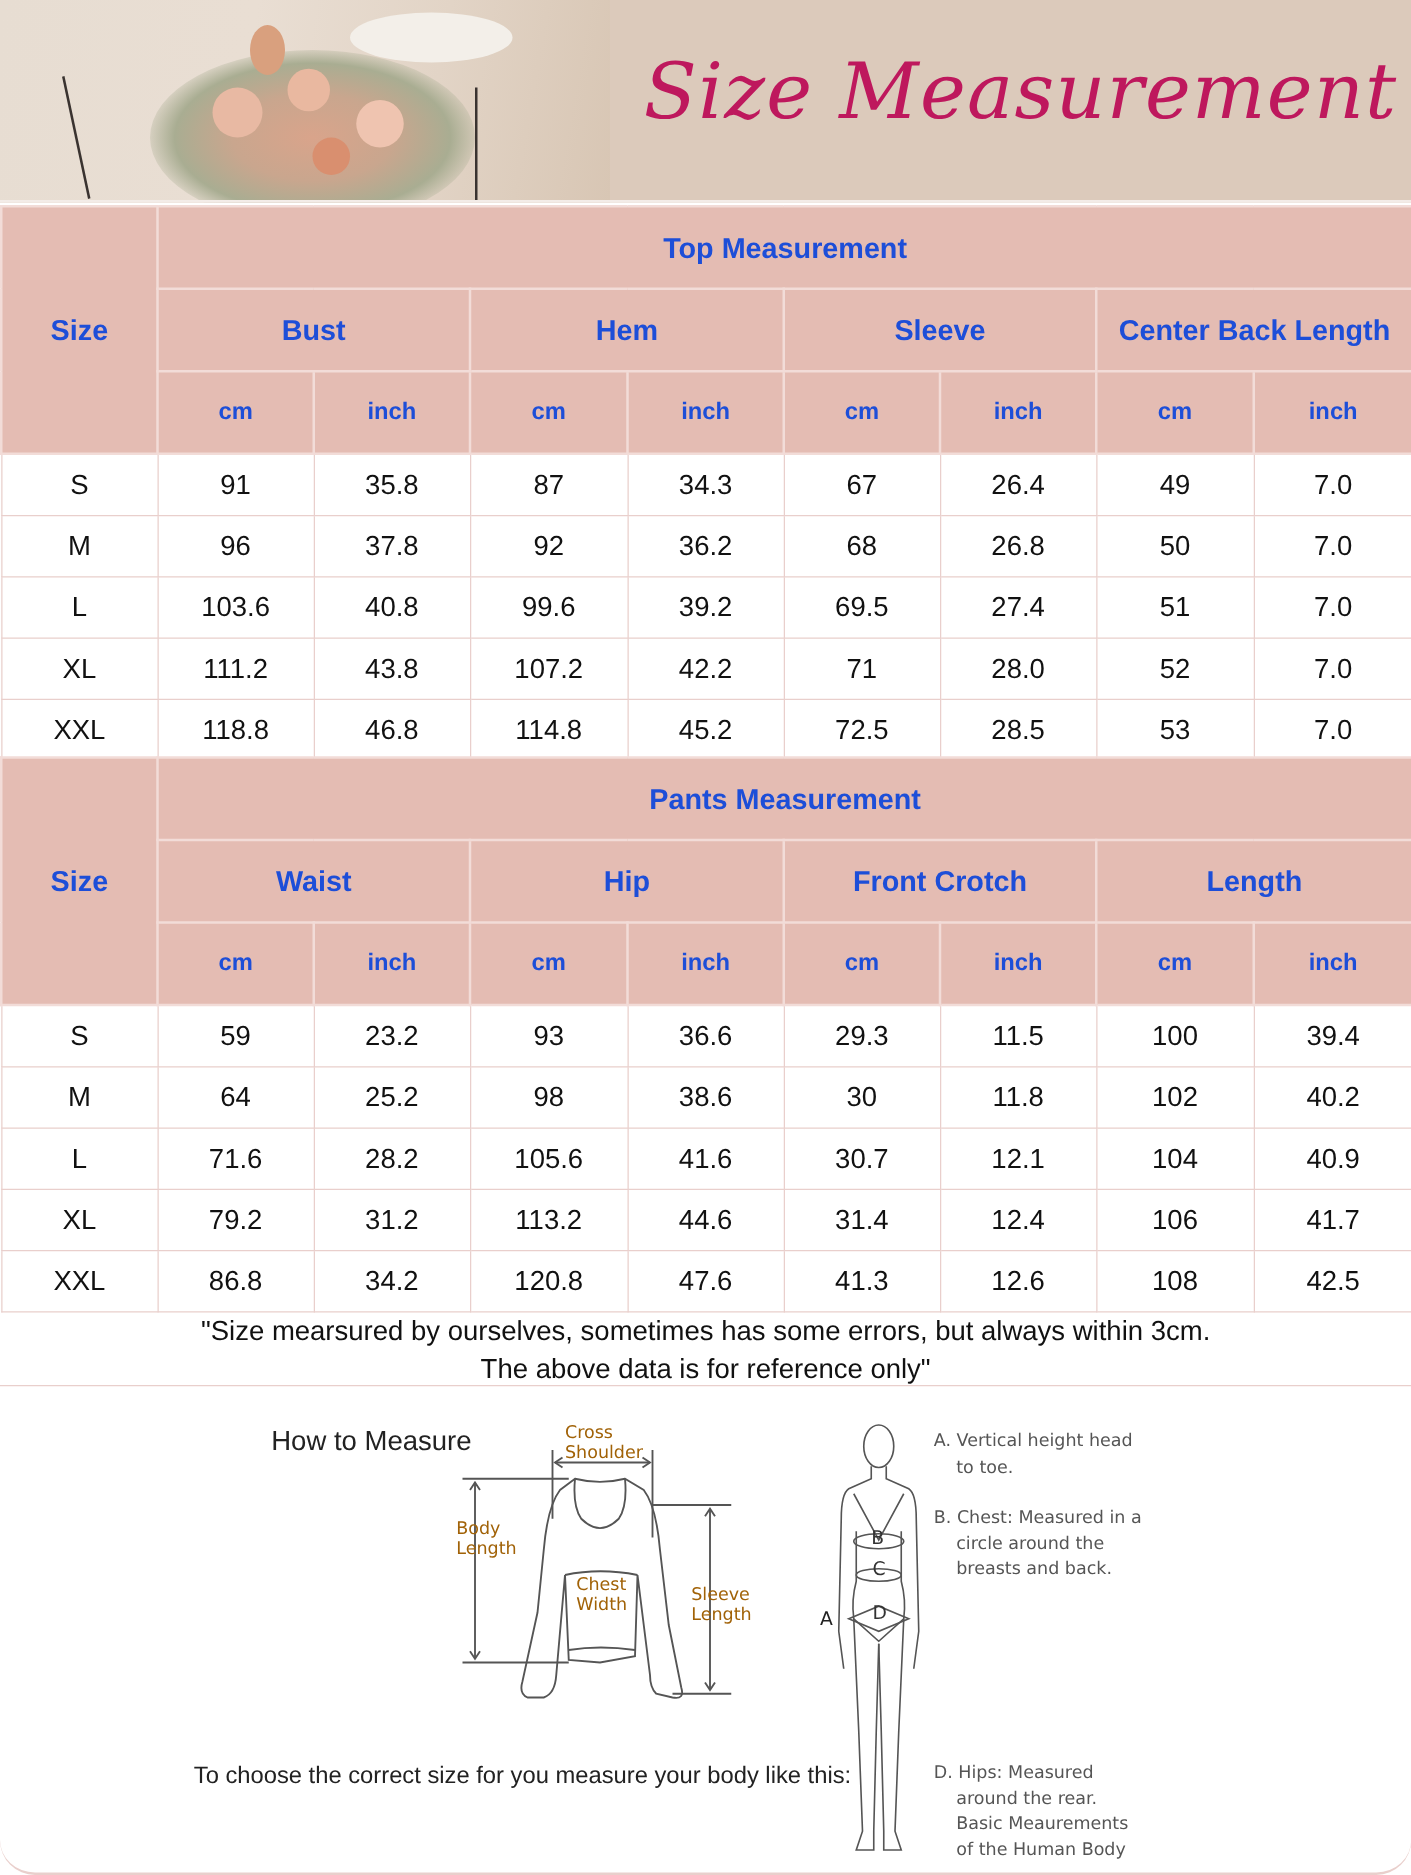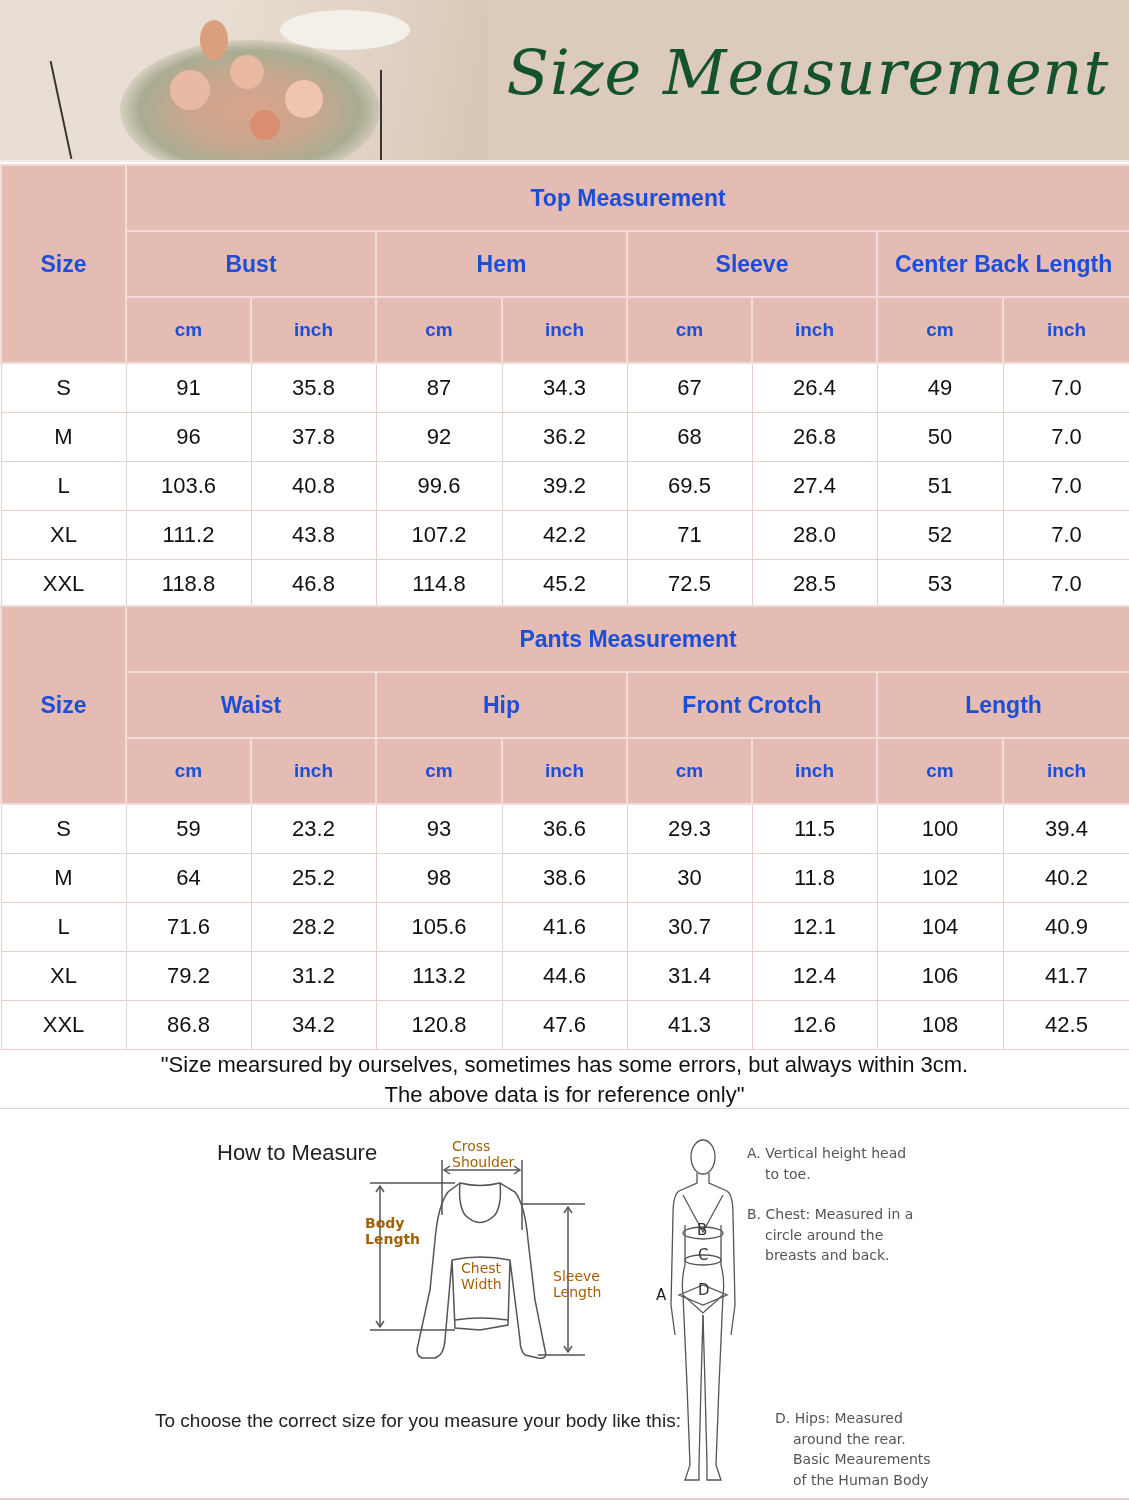--- a/index.html
+++ b/index.html
@@ -3,35 +3,35 @@
 <meta charset="utf-8">
 <style>
   * { box-sizing: border-box; margin: 0; padding: 0; }
   html, body { width: 1129px; height: 1500px; background: #ffffff; overflow: hidden; }
   body { font-family: "Liberation Sans", sans-serif; color: #111; position: relative; }
 
   .banner { position: absolute; left: 0; top: 0; width: 1129px; height: 162px; background: #dccabb; overflow: hidden; }
   .banner-photo { position: absolute; left: 0; top: 0; width: 488px; height: 162px;
     background: linear-gradient(100deg, #e7ddd2 0%, #e9ded3 40%, #e2d4c6 70%, #d8c6b4 100%); overflow: hidden; }
   .banner-photo .blob { position: absolute; border-radius: 50%; }
-  .banner-title { position: absolute; left: 498px; top: 36px; width: 620px; text-align: center;
-    font-family: "DejaVu Serif", serif; font-style: italic; font-size: 62px; color: #14532d; letter-spacing: 1px; }
+  .banner-title { position: absolute; left: 498px; top: 36px; width: 620px; text-align: right;
+    font-family: "DejaVu Serif", serif; font-style: italic; font-size: 62px; color: #be185d; letter-spacing: 1px; }
   .banner-line { position: absolute; left: 0; top: 160px; width: 1129px; height: 4px; background: #f3ece8; }
 
   table.sz { position: absolute; left: 0; border-collapse: collapse; table-layout: fixed; width: 1129px; }
   table.sz td { border: 1px solid #e9cfcc; text-align: center; vertical-align: middle; }
   table.sz .hd { background: #e4bcb3; color: #1d4ed8; font-weight: bold; font-size: 23px; border-color: #f2dcd8; border-width: 2px; }
   table.sz .hd.sub { font-size: 19px; }
   table.sz .row td { height: 49px; font-size: 22px; color: #111; background: #fff; }
   table.sz .hrow td.hd { height: 66px; }
 
   .note { position: absolute; left: 0; top: 1047px; width: 1129px; height: 62px; text-align: center;
     font-size: 22px; line-height: 30px; color: #111; border-bottom: 1px solid #e9cfcc; padding-top: 3px; }
 
-  .how { position: absolute; left: 0; top: 1110px; width: 1129px; height: 390px; background: #fff; border-bottom: 2px solid #e9cfcc; }
+  .how { position: absolute; left: 0; top: 1110px; width: 1129px; height: 390px; background: #fff; border-bottom: 2px solid #e9cfcc; border-radius: 28px; }
   .how-title { position: absolute; left: 217px; top: 30px; font-size: 22px; color: #222; }
   .how-instr { position: absolute; left: 155px; top: 300px; font-size: 19px; color: #222; }
   .diag-lbl { position: absolute; font-family: "DejaVu Sans", sans-serif; font-size: 14px; color: #a16207; line-height: 16px; }
   .body-lbl { position: absolute; font-family: "DejaVu Sans", sans-serif; font-size: 14px; color: #555; line-height: 20.5px; }
   svg.line { position: absolute; }
 </style>
 </head>
 <body>
 
 <div class="banner">
@@ -265,21 +265,21 @@
       <path d="M100,33 Q120,38 140,33 L155,42 Q165,55 168,90 L175,150 L185,200 Q188,210 178,208 L165,205 Q160,200 160,190 L150,110 L148,175 L120,180 L95,178 L92,110 L85,190 Q84,205 75,208 L62,208 Q55,205 58,195 L70,140 L75,90 Q78,55 88,42 Z"></path>
       <path d="M100,33 Q98,55 105,65 Q120,80 135,65 Q142,55 140,33"></path>
       <path d="M92,110 Q120,104 150,110"></path>
       <path d="M95,170 Q120,166 148,170"></path>
     </g>
   </svg>
   <div class="diag-lbl" style="left:452px;top:28px;">
     <div>Cross</div>
     <div>Shoulder</div>
   </div>
-  <div class="diag-lbl" style="left:365px;top:105px;font-weight:bold;">
+  <div class="diag-lbl" style="left:365px;top:105px;">
     <div>Body</div>
     <div>Length</div>
   </div>
   <div class="diag-lbl" style="left:461px;top:150px;">
     <div>Chest</div>
     <div>Width</div>
   </div>
   <div class="diag-lbl" style="left:553px;top:158px;">
     <div>Sleeve</div>
     <div>Length</div>
@@ -306,19 +306,19 @@
 
   <div class="body-lbl" style="left:747px;top:33px;">
     <div>A. Vertical height head</div>
     <div style="padding-left:18px;">to toe.</div>
   </div>
   <div class="body-lbl" style="left:747px;top:94px;">
     <div>B. Chest: Measured in a</div>
     <div style="padding-left:18px;">circle around the</div>
     <div style="padding-left:18px;">breasts and back.</div>
   </div>
-  <div class="body-lbl" style="left:747px;top:298px;margin-left:28px;">
+  <div class="body-lbl" style="left:747px;top:298px;">
     <div>D. Hips: Measured</div>
     <div style="padding-left:18px;">around the rear.</div>
     <div style="padding-left:18px;">Basic Meaurements</div>
     <div style="padding-left:18px;">of the Human Body</div>
   </div>
 </div>
 
 </body></html>

